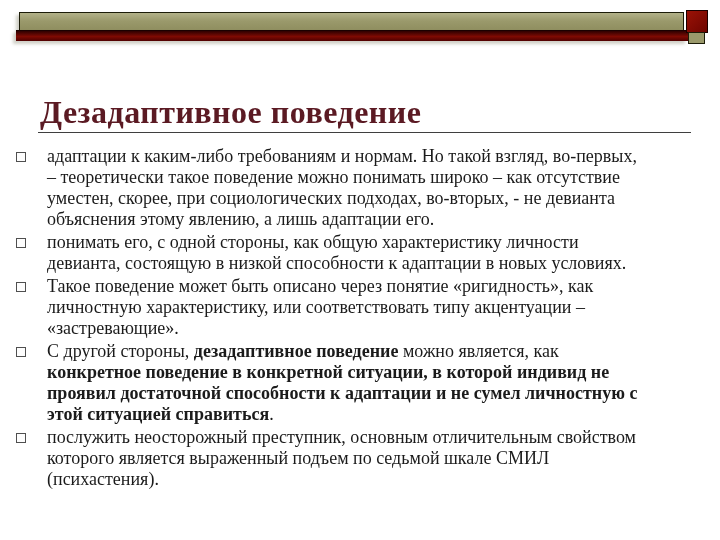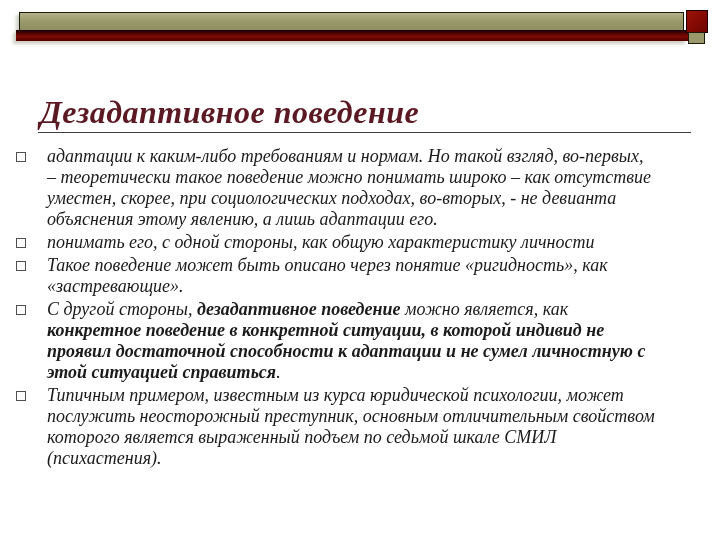--- a/index.html
+++ b/index.html
@@ -2,21 +2,20 @@
 <html style="--tan: #9a996b; --dark-red: #7e0a02; --red-bright: #9b1206; --title-text: #5b1a23; --body-text: #1b1b1b; --divider: #3f3f3f; --bullet-border: #4f4f4f;"><head>
 <meta charset="utf-8">
 <style>
   html,body{margin:0;padding:0;background:#fff;}
   .slide{
     position:relative;
     width:720px;height:540px;
     background:#ffffff;
     overflow:hidden;
     font-family:"Liberation Serif","DejaVu Serif",serif;
-    font-style:italic;
   }
 
   
   .bar-tan{
     position:absolute;left:19px;top:12px;width:663px;height:18px;
     background:linear-gradient(to bottom, #b3b289 0%, var(--tan) 45%, #8e8d5e 100%);
     border:1px solid #1c1c08;
     box-shadow:-3px 3px 3px rgba(150,150,130,.45);
   }
   .bar-red{
@@ -93,35 +92,36 @@
       <div class="bullet-item">
         <span class="bullet-marker"></span>
         <span class="line"><span>адаптации к каким-либо требованиям и нормам. Но такой взгляд, во-первых,</span></span>
         <span class="line"><span>– теоретически такое поведение можно понимать широко – как отсутствие</span></span>
         <span class="line"><span>уместен, скорее, при социологических подходах,  во-вторых, - не девианта</span></span>
         <span class="line"><span>объяснения этому явлению, а лишь адаптации его.</span></span>
       </div>
       <div class="bullet-item">
         <span class="bullet-marker"></span>
         <span class="line"><span>понимать его, с одной стороны, как общую характеристику личности</span></span>
+        <span class="line"><span>девианта, состоящую в низкой способности к адаптации в новых условиях.</span></span>
       </div>
       <div class="bullet-item">
         <span class="bullet-marker"></span>
         <span class="line"><span>Такое поведение может быть описано через понятие «ригидность», как</span></span>
+        <span class="line"><span>личностную характеристику, или соответствовать типу акцентуации –</span></span>
         <span class="line"><span>«застревающие».</span></span>
       </div>
       <div class="bullet-item">
         <span class="bullet-marker"></span>
         <span class="line"><span>С другой стороны, </span><span class="bold">дезадаптивное поведение</span><span> можно является, как</span></span>
         <span class="line"><span class="bold">конкретное поведение в конкретной ситуации, в которой индивид не</span></span>
         <span class="line"><span class="bold">проявил достаточной способности к адаптации и не сумел личностную с</span></span>
         <span class="line"><span class="bold">этой ситуацией справиться</span><span>.</span></span>
       </div>
       <div class="bullet-item">
         <span class="bullet-marker"></span>
-        <span class="line"><span>Типичным примером, известным из курса юридической психологии, может</span></span>
         <span class="line"><span>послужить неосторожный преступник, основным отличительным свойством</span></span>
         <span class="line"><span>которого является выраженный подъем по седьмой шкале СМИЛ</span></span>
         <span class="line"><span>(психастения).</span></span>
       </div>
     </div>
 
 </div>
 
 </body></html>

